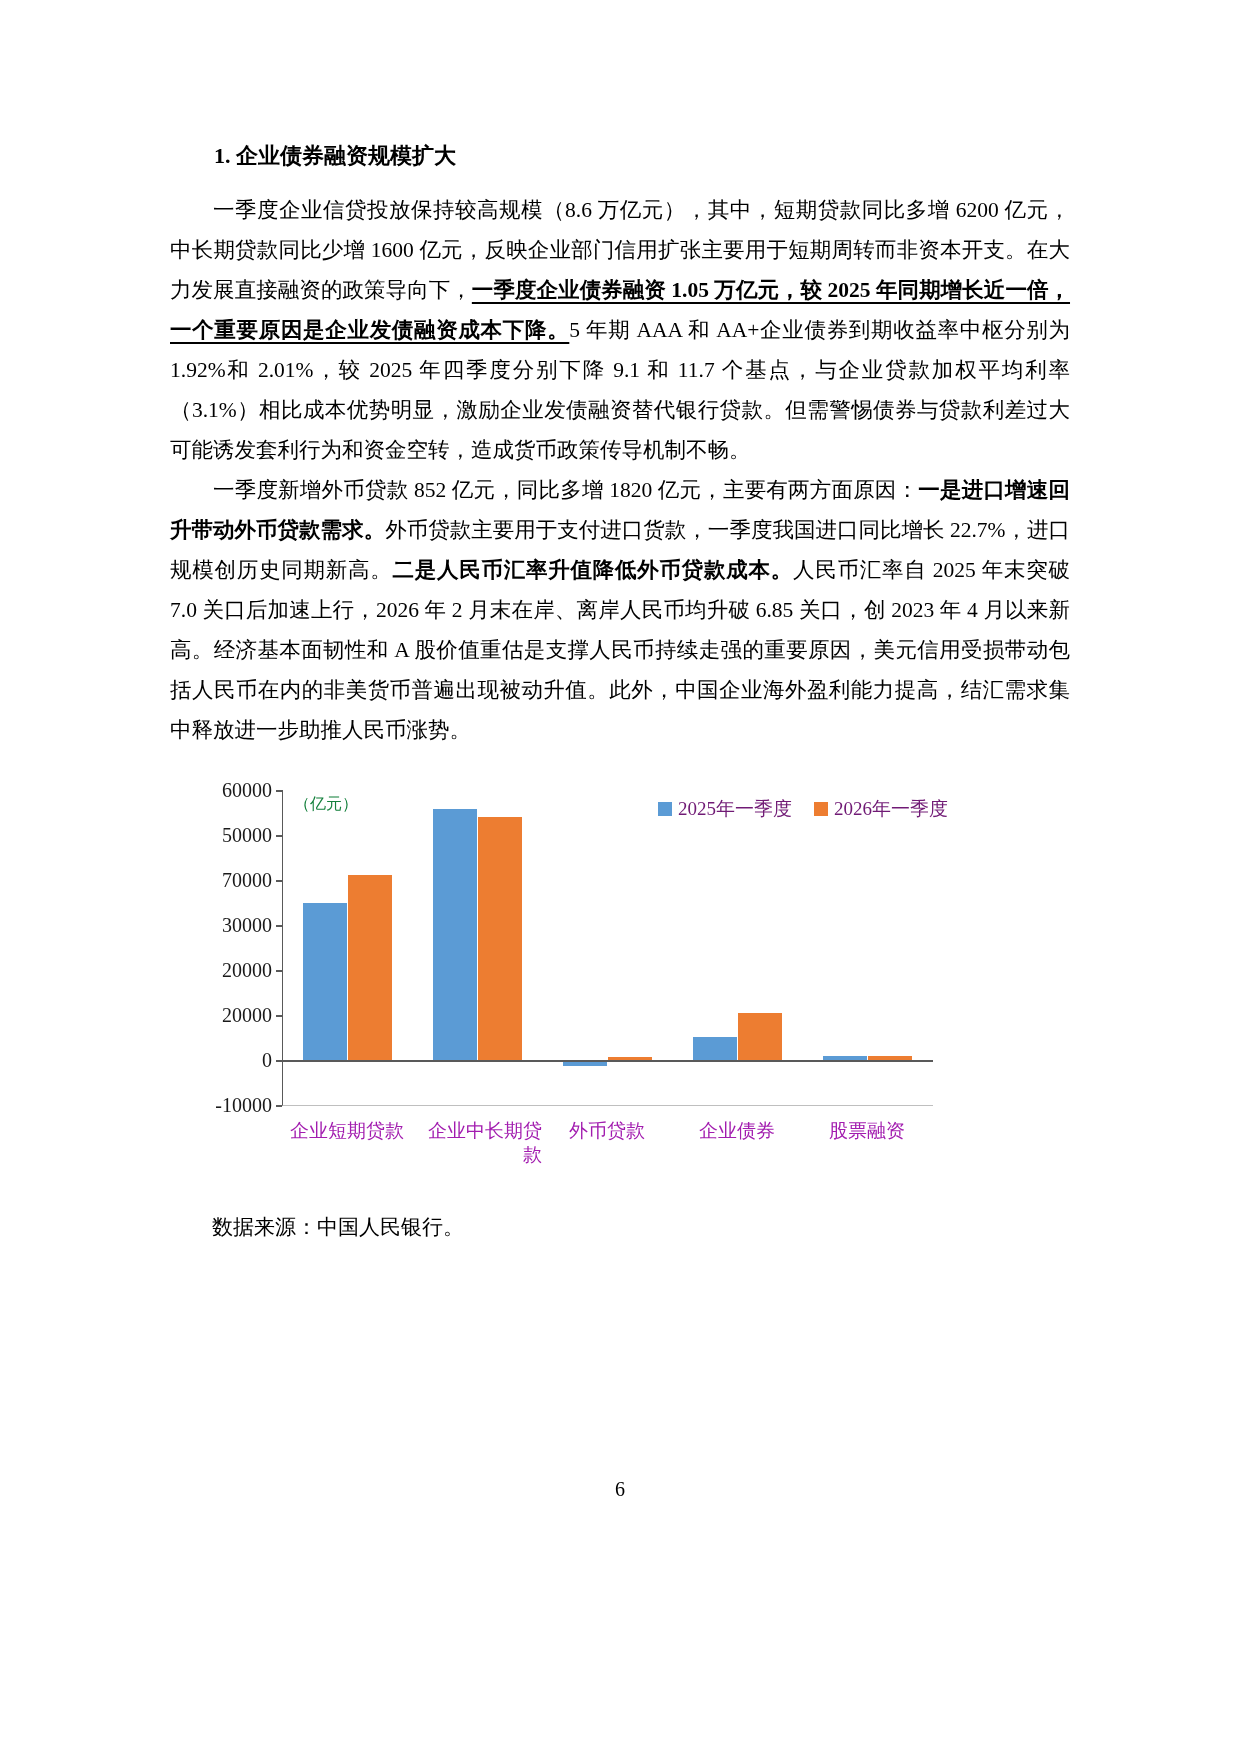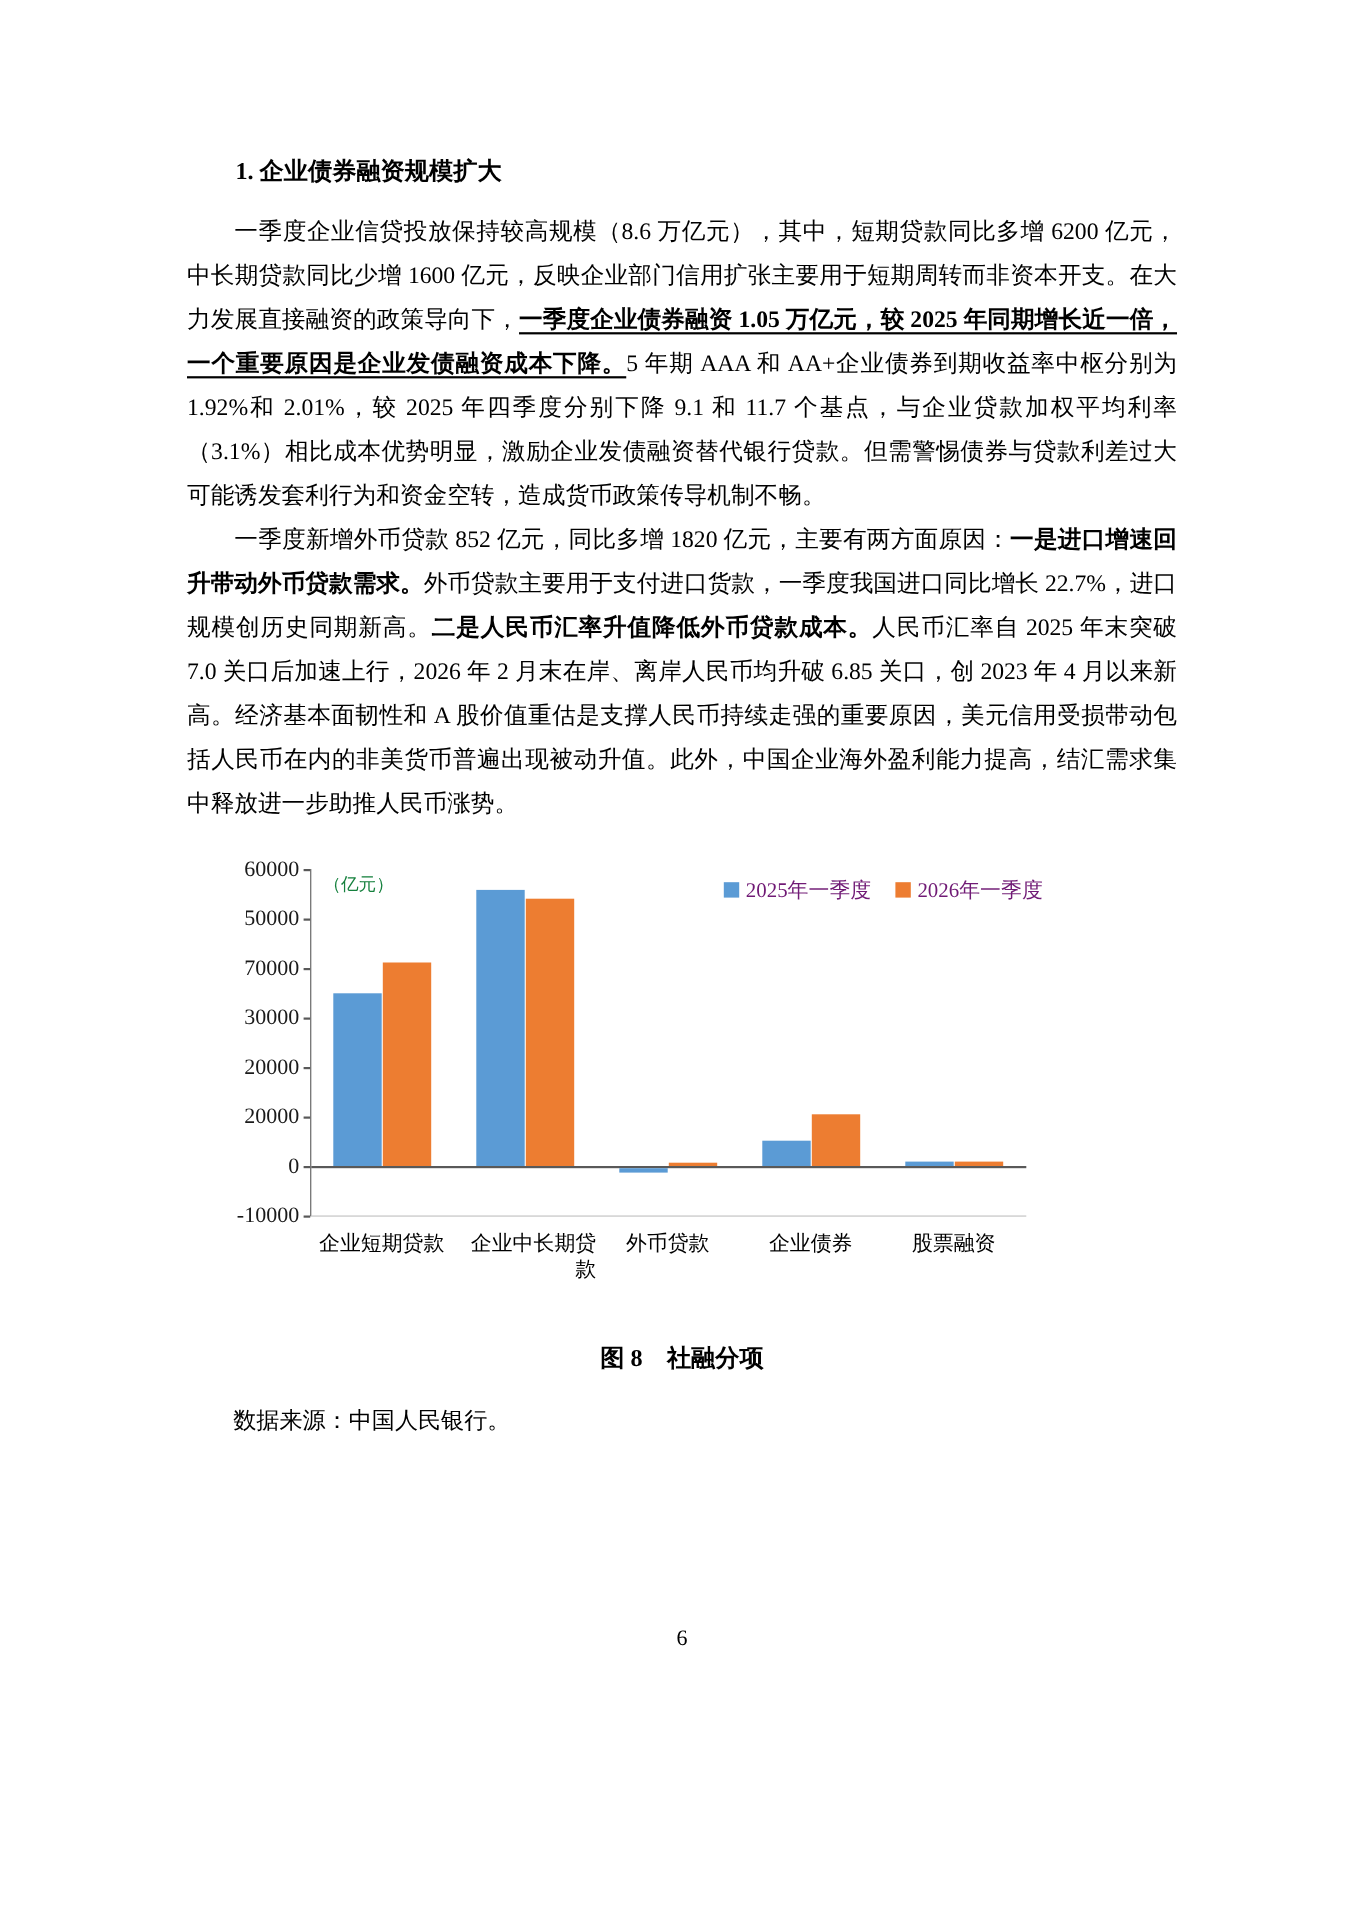--- a/index.html
+++ b/index.html
@@ -25,21 +25,21 @@
   
   .chart{position:relative;width:780px;height:410px;margin:26px 0 0 26px;}
   .plot{
     position:absolute;left:86px;top:14px;width:650px;height:315px;
     border-left:1.5px solid #595959;border-bottom:1px solid #bfbfbf;
   }
   .zero-line{position:absolute;left:0;width:100%;height:1.5px;background:#595959;}
   .bar{position:absolute;}
   .ytick-label{position:absolute;width:72px;text-align:right;font-size:20px;line-height:22px;color:#1a1a1a;}
   .ytick-mark{position:absolute;width:6px;height:1.5px;background:#595959;}
-  .cat-label{position:absolute;text-align:center;font-size:19px;color:#000000;line-height:24px;font-family:Liberation Serif, serif;}
+  .cat-label{position:absolute;text-align:center;font-size:19px;color:#a21caf;line-height:24px;font-family:Liberation Serif, serif;}
   .unit-label{position:absolute;left:98px;top:18px;font-size:16px;color:#15803d;}
   .legend{position:absolute;top:20px;right:28px;display:flex;gap:22px;align-items:center;}
   .legend-item{display:flex;align-items:center;gap:6px;font-size:19px;color:#701a75;}
   .legend-swatch{width:14px;height:14px;display:inline-block;flex:0 0 auto;}
 
   .caption{text-align:center;font-weight:bold;font-size:22px;margin-top:34px;line-height:30px;}
   .source{font-size:21px;margin-top:24px;text-indent:2em;line-height:34px;}
   .page-number{position:absolute;top:1478px;left:0;width:100%;text-align:center;font-size:20px;}
 </style>
 </head>
@@ -96,19 +96,18 @@
         <div class="ytick-mark" style="left: 80px; top: 284px;"></div>
         <div class="ytick-label" style="left: 4px; top: 318px;">-10000</div>
         <div class="ytick-mark" style="left: 80px; top: 329px;"></div>
         <div class="cat-label" style="left: 86px; width: 130px; top: 343px;">企业短期贷款</div>
         <div class="cat-label" style="left: 216px; width: 130px; top: 343px; text-align: right;">企业中长期贷款</div>
         <div class="cat-label" style="left: 346px; width: 130px; top: 343px;">外币贷款</div>
         <div class="cat-label" style="left: 476px; width: 130px; top: 343px;">企业债券</div>
         <div class="cat-label" style="left: 606px; width: 130px; top: 343px;">股票融资</div>
       </div>
 
-    <div class="caption">图 8　社融分项</div>
 
     <div class="source">数据来源：中国人民银行。</div>
   </div>
 
   <div class="page-number">6</div>
 </div>
 
 </body></html>

